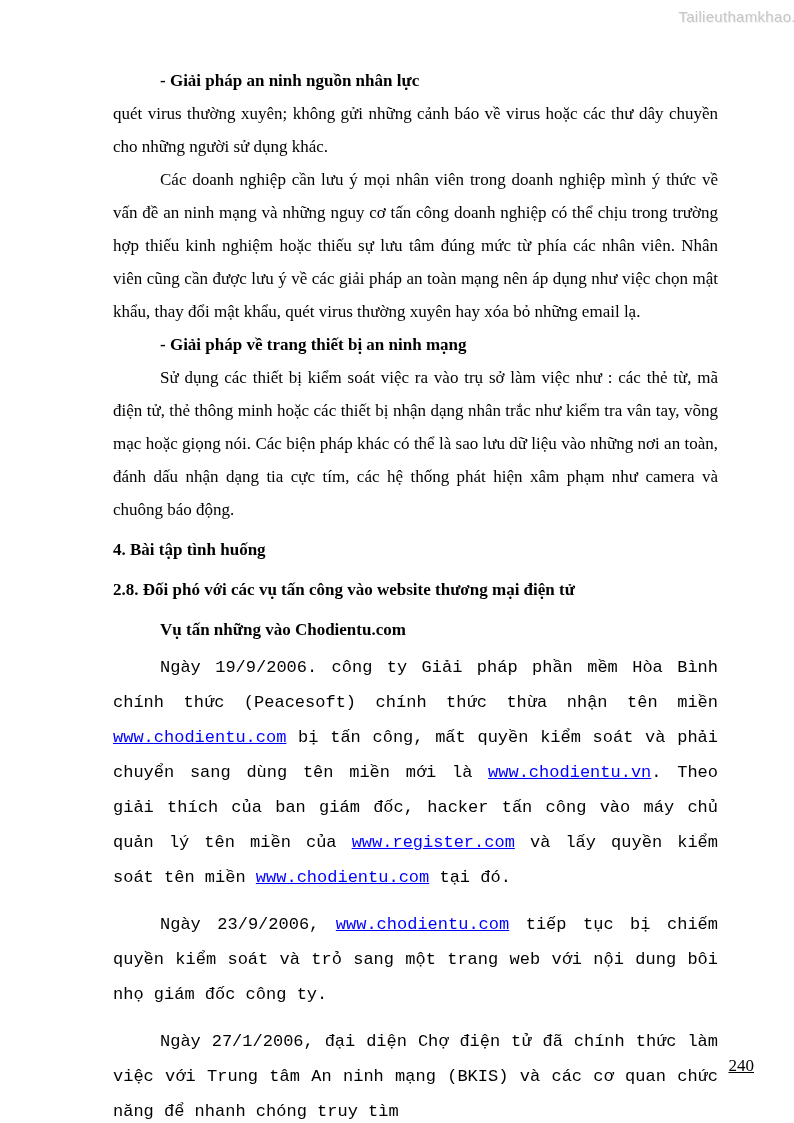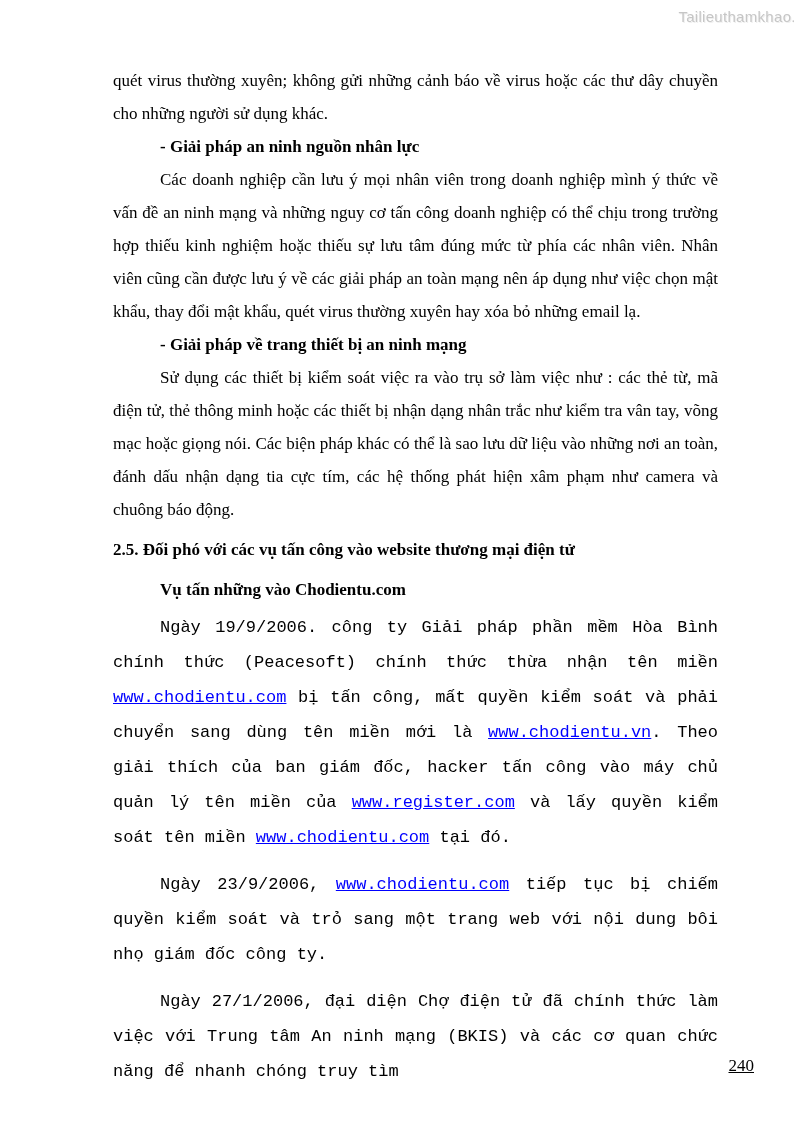--- a/index.html
+++ b/index.html
@@ -53,32 +53,33 @@
 </style>
 </head>
 <body>
 
 <div class="page">
 
   <div class="watermark">Tailieuthamkhao.com</div>
 
   <div class="content">
 
+    <p class="body-text heading indent1">- Giải pháp an ninh nguồn nhân lực</p>
+
     <p class="body-text">quét virus thường xuyên; không gửi những cảnh báo về virus hoặc các thư dây chuyền cho những người sử dụng khác.</p>
-
-    <p class="body-text heading indent1">- Giải pháp an ninh nguồn nhân lực</p>
 
     <p class="body-text indent1">Các doanh nghiệp cần lưu ý mọi nhân viên trong doanh nghiệp mình ý thức về vấn đề an ninh mạng và những nguy cơ tấn công doanh nghiệp có thể chịu trong trường hợp thiếu kinh nghiệm hoặc thiếu sự lưu tâm đúng mức từ phía các nhân viên. Nhân viên cũng cần được lưu ý về các giải pháp an toàn mạng nên áp dụng như việc chọn mật khẩu, thay đổi mật khẩu, quét virus thường xuyên hay xóa bỏ những email lạ.</p>
 
     <p class="body-text heading indent1">- Giải pháp về trang thiết bị an ninh mạng</p>
 
     <p class="body-text indent1">Sử dụng các thiết bị kiểm soát việc ra vào trụ sở làm việc như : các thẻ từ, mã điện tử, thẻ thông minh hoặc các thiết bị nhận dạng nhân trắc như kiểm tra vân tay, võng mạc hoặc giọng nói. Các biện pháp khác có thể là sao lưu dữ liệu vào những nơi an toàn, đánh dấu nhận dạng tia cực tím, các hệ thống phát hiện xâm phạm như camera và chuông báo động.</p>
 
+    <p class="body-text heading sec-gap">4. Bài tập tình huống</p>
 
-    <p class="body-text heading sec-gap">2.5. Đối phó với các vụ tấn công vào website thương mại điện tử</p>
+    <p class="body-text heading sec-gap">2.8. Đối phó với các vụ tấn công vào website thương mại điện tử</p>
 
     <p class="body-text heading indent1 sec-gap">Vụ tấn những vào Chodientu.com</p>
 
     <p class="body-text indent1 case case-first"><span>Ngày 19/9/2006. công ty Giải pháp phần mềm Hòa Bình chính thức (Peacesoft) chính thức thừa nhận tên miền </span><a class="doc-link">www.chodientu.com</a><span> bị tấn công, mất quyền kiểm soát và phải chuyển sang dùng tên miền mới là </span><a class="doc-link">www.chodientu.vn</a><span>. Theo giải thích của ban giám đốc, hacker tấn công vào máy chủ quản lý tên miền của </span><a class="doc-link">www.register.com</a><span> và lấy quyền kiểm soát tên miền </span><a class="doc-link">www.chodientu.com</a><span> tại đó.</span></p>
 
     <p class="body-text indent1 case case-next"><span>Ngày 23/9/2006, </span><a class="doc-link">www.chodientu.com</a><span> tiếp tục bị chiếm quyền kiểm soát và trỏ sang một trang web với nội dung bôi nhọ giám đốc công ty.</span></p>
 
     <p class="body-text indent1 case case-next">Ngày 27/1/2006, đại diện Chợ điện tử đã chính thức làm việc với Trung tâm An ninh mạng (BKIS) và các cơ quan chức năng để nhanh chóng truy tìm</p>
 
   </div>

